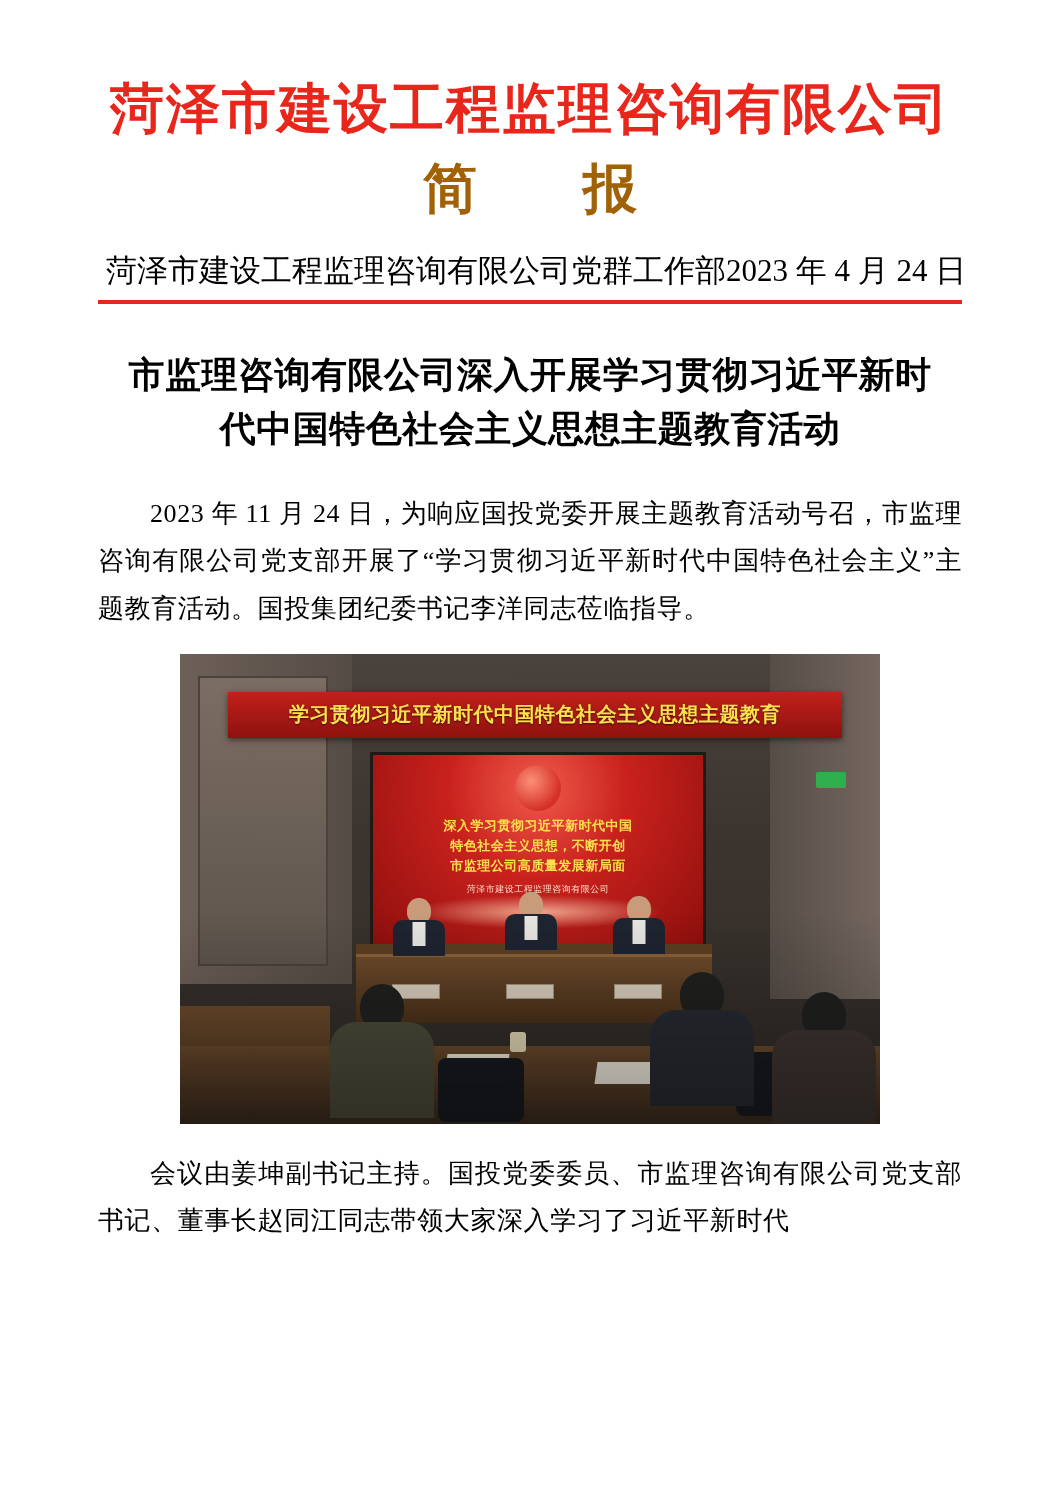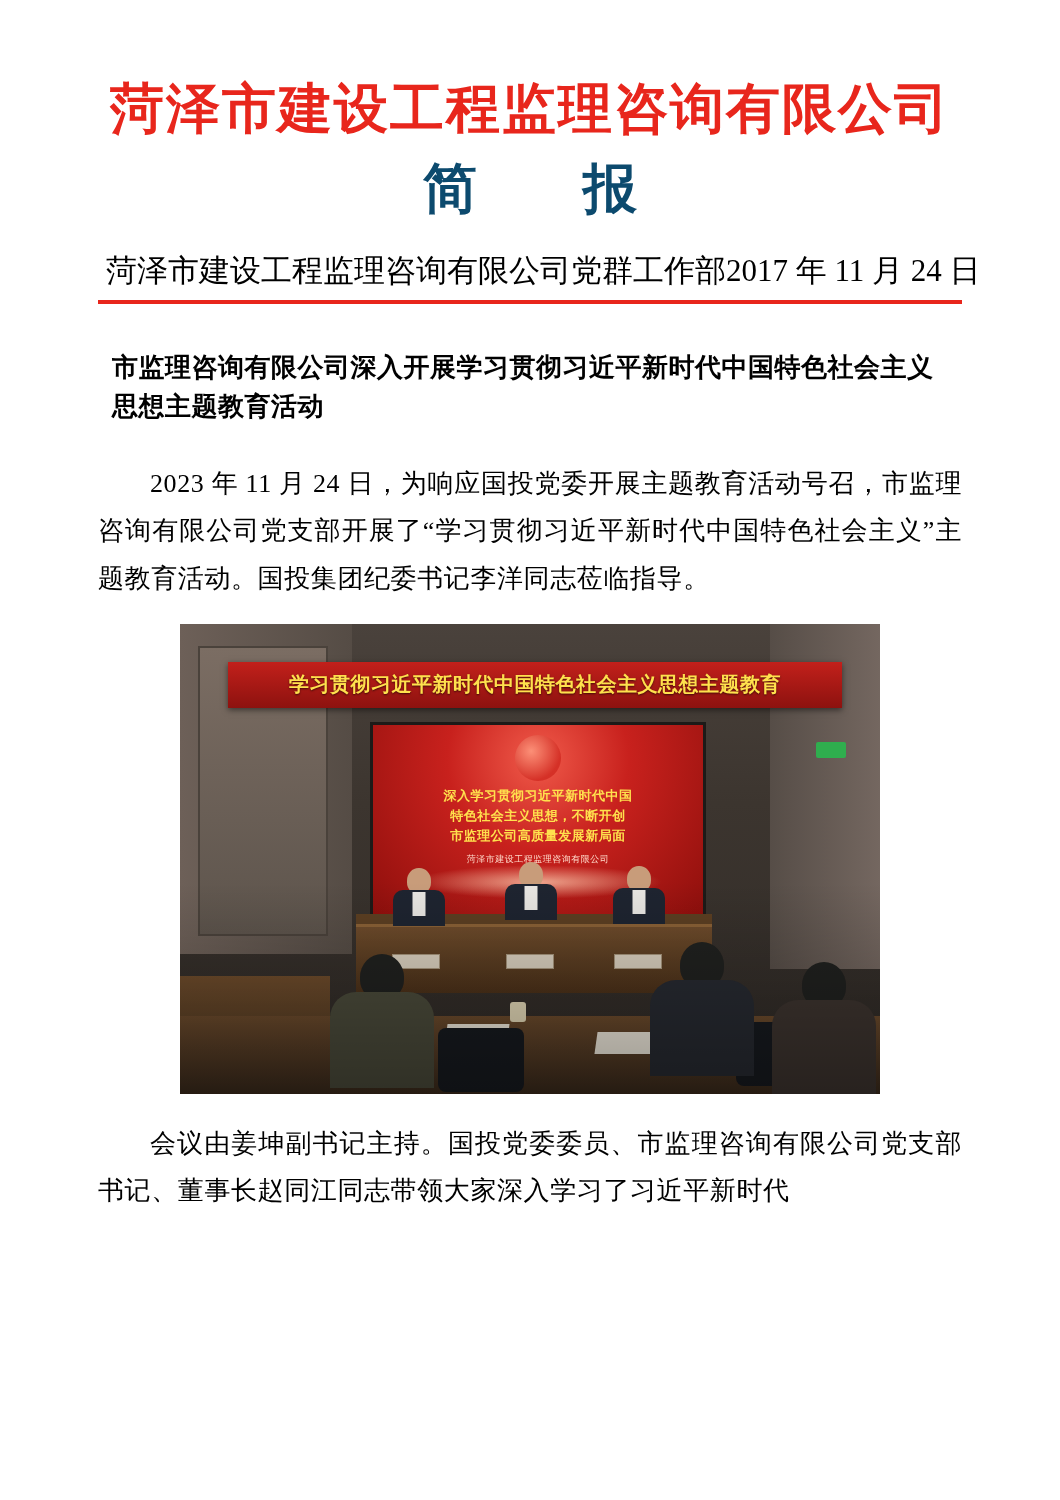--- a/index.html
+++ b/index.html
@@ -31,21 +31,21 @@
     color: #e8261c;
     font-family: "Liberation Serif", "DejaVu Serif", serif;
     font-weight: bold;
     font-size: 54px;
     letter-spacing: 2px;
     line-height: 1.18;
     margin: 18px 0 0 0;
     white-space: nowrap;
   }
   .masthead-sub {
-    color: #0c4a6e;
+    color: #a16207;
     font-family: "Liberation Serif", "DejaVu Serif", serif;
     font-weight: bold;
     font-size: 54px;
     letter-spacing: 26px;
     line-height: 1.3;
     margin: 12px 0 0 0;
     text-indent: 26px;
   }
   .issue-no {
     font-size: 26px;
@@ -67,23 +67,24 @@
 
   .rule {
     border: none;
     border-top: 4px solid #e8261c;
     margin: 2px 0 0 0;
     height: 0;
   }
 
   
   .article-title {
+    text-align: center;
     font-family: "Liberation Sans", "DejaVu Sans", sans-serif;
     font-weight: bold;
-    font-size: 26px;
+    font-size: 36px;
     line-height: 1.5;
     margin: 44px 14px 0 14px;
     letter-spacing: 0.5px;
   }
   .para {
     font-size: 26px;
     line-height: 1.82;
     text-align: justify;
     text-justify: inter-ideograph;
     margin: 34px 0 0 0;
@@ -298,21 +299,21 @@
 
 <div class="page">
 
   <div class="masthead">
     <div class="masthead-title">菏泽市建设工程监理咨询有限公司</div>
     <div class="masthead-sub">简　报</div>
   </div>
 
   <div class="meta-row">
     <div class="meta-left">菏泽市建设工程监理咨询有限公司党群工作部</div>
-    <div class="meta-right">2017 年 11 月 24 日</div>
+    <div class="meta-right">2023 年 4 月 24 日</div>
   </div>
   <hr class="rule">
 
   <h1 class="article-title">市监理咨询有限公司深入开展学习贯彻习近平新时代中国特色社会主义思想主题教育活动</h1>
 
   <p class="para">2023 年 11 月 24 日，为响应国投党委开展主题教育活动号召，市监理咨询有限公司党支部开展了“学习贯彻习近平新时代中国特色社会主义”主题教育活动。国投集团纪委书记李洋同志莅临指导。</p>
 
   <div class="figure">
     <div class="room"></div>
     <div class="wall-left"></div>

